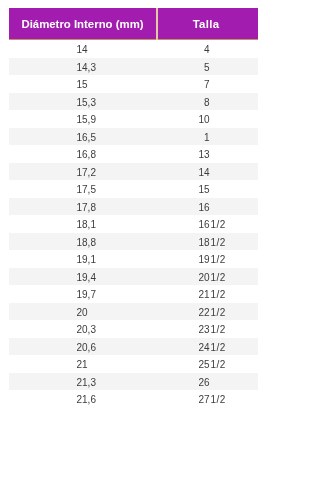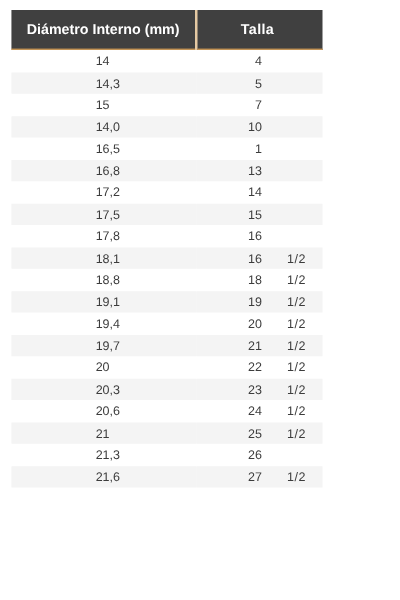--- a/index.html
+++ b/index.html
@@ -18,21 +18,21 @@
   .size-table {
     position: absolute;
     left: 9px;
     top: 8px;
     width: 249px;
     border-collapse: collapse;
     table-layout: fixed;
     transform: translateZ(0);
   }
   .size-table th {
-    background: #404040;
+    background: #a21caf;
     color: #ffffff;
     font-size: 11.4px;
     font-weight: bold;
     height: 31px;
     padding: 0;
     text-align: center;
     white-space: nowrap;
     border-bottom: 1.5px solid #c49456;
   }
   .size-table th.col-a { width: 147px; }
@@ -55,21 +55,21 @@
   .size-table td > span { position: relative; top: 1px; }
 
   .talla .int {
     display: inline-block;
     width: 52.5px;
     text-align: right;
   }
   .talla .frac {
     display: inline-block;
     width: 20px;
-    margin-left: 20px;
+    margin-left: 1px;
     text-align: left;
     letter-spacing: 0.5px;
   }
   .size-table tbody tr:nth-child(even) td { background: #f4f4f4; }
 </style>
 </head>
 <body>
 
 <table class="size-table">
   <thead>
@@ -85,21 +85,25 @@
       </tr>
       <tr>
         <td class="c1"><span>14,3</span></td>
         <td class="c2"><span class="talla"><span class="int">5</span></span></td>
       </tr>
       <tr>
         <td class="c1"><span>15</span></td>
         <td class="c2"><span class="talla"><span class="int">7</span></span></td>
       </tr>
       <tr>
-        <td class="c1"><span>14,0</span></td>
+        <td class="c1"><span>15,3</span></td>
+        <td class="c2"><span class="talla"><span class="int">8</span></span></td>
+      </tr>
+      <tr>
+        <td class="c1"><span>15,9</span></td>
         <td class="c2"><span class="talla"><span class="int">10</span></span></td>
       </tr>
       <tr>
         <td class="c1"><span>16,5</span></td>
         <td class="c2"><span class="talla"><span class="int">1</span></span></td>
       </tr>
       <tr>
         <td class="c1"><span>16,8</span></td>
         <td class="c2"><span class="talla"><span class="int">13</span></span></td>
       </tr>

